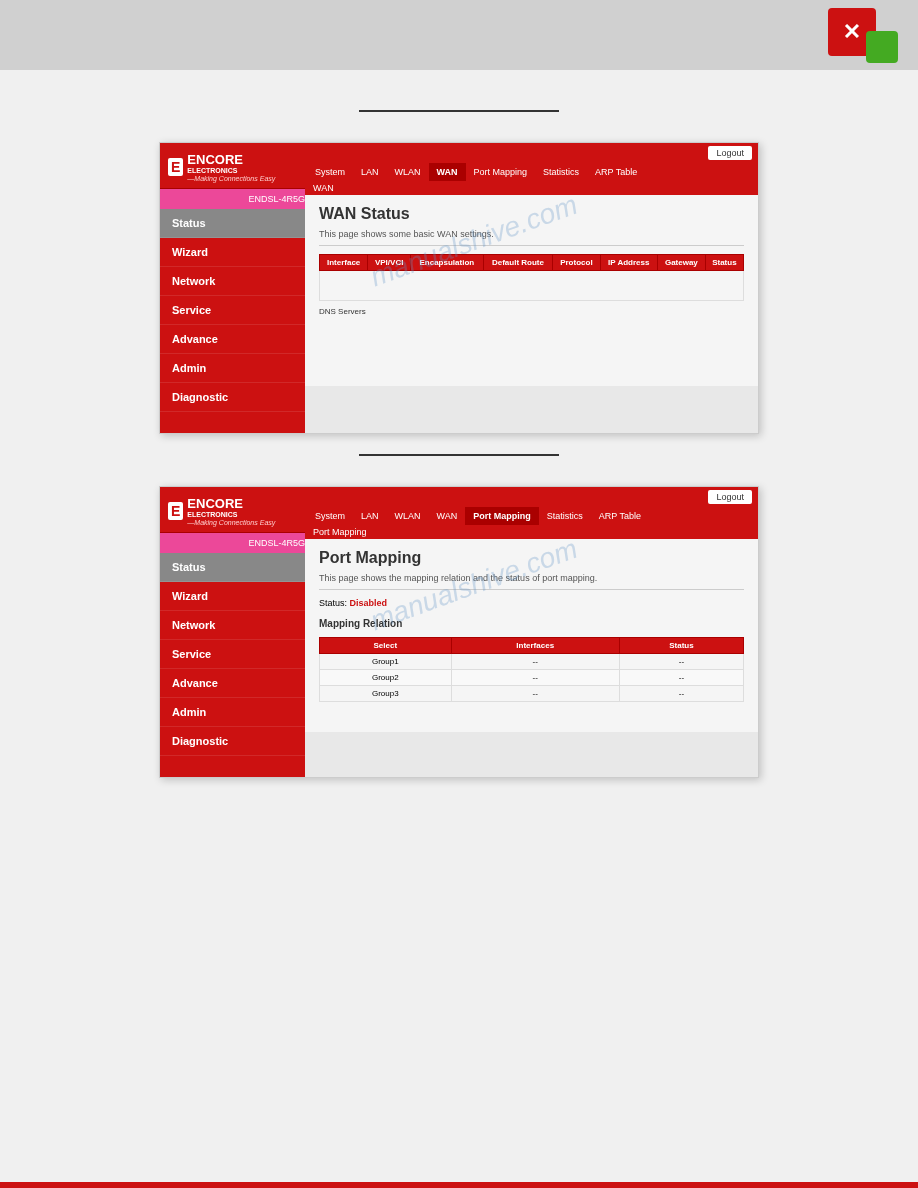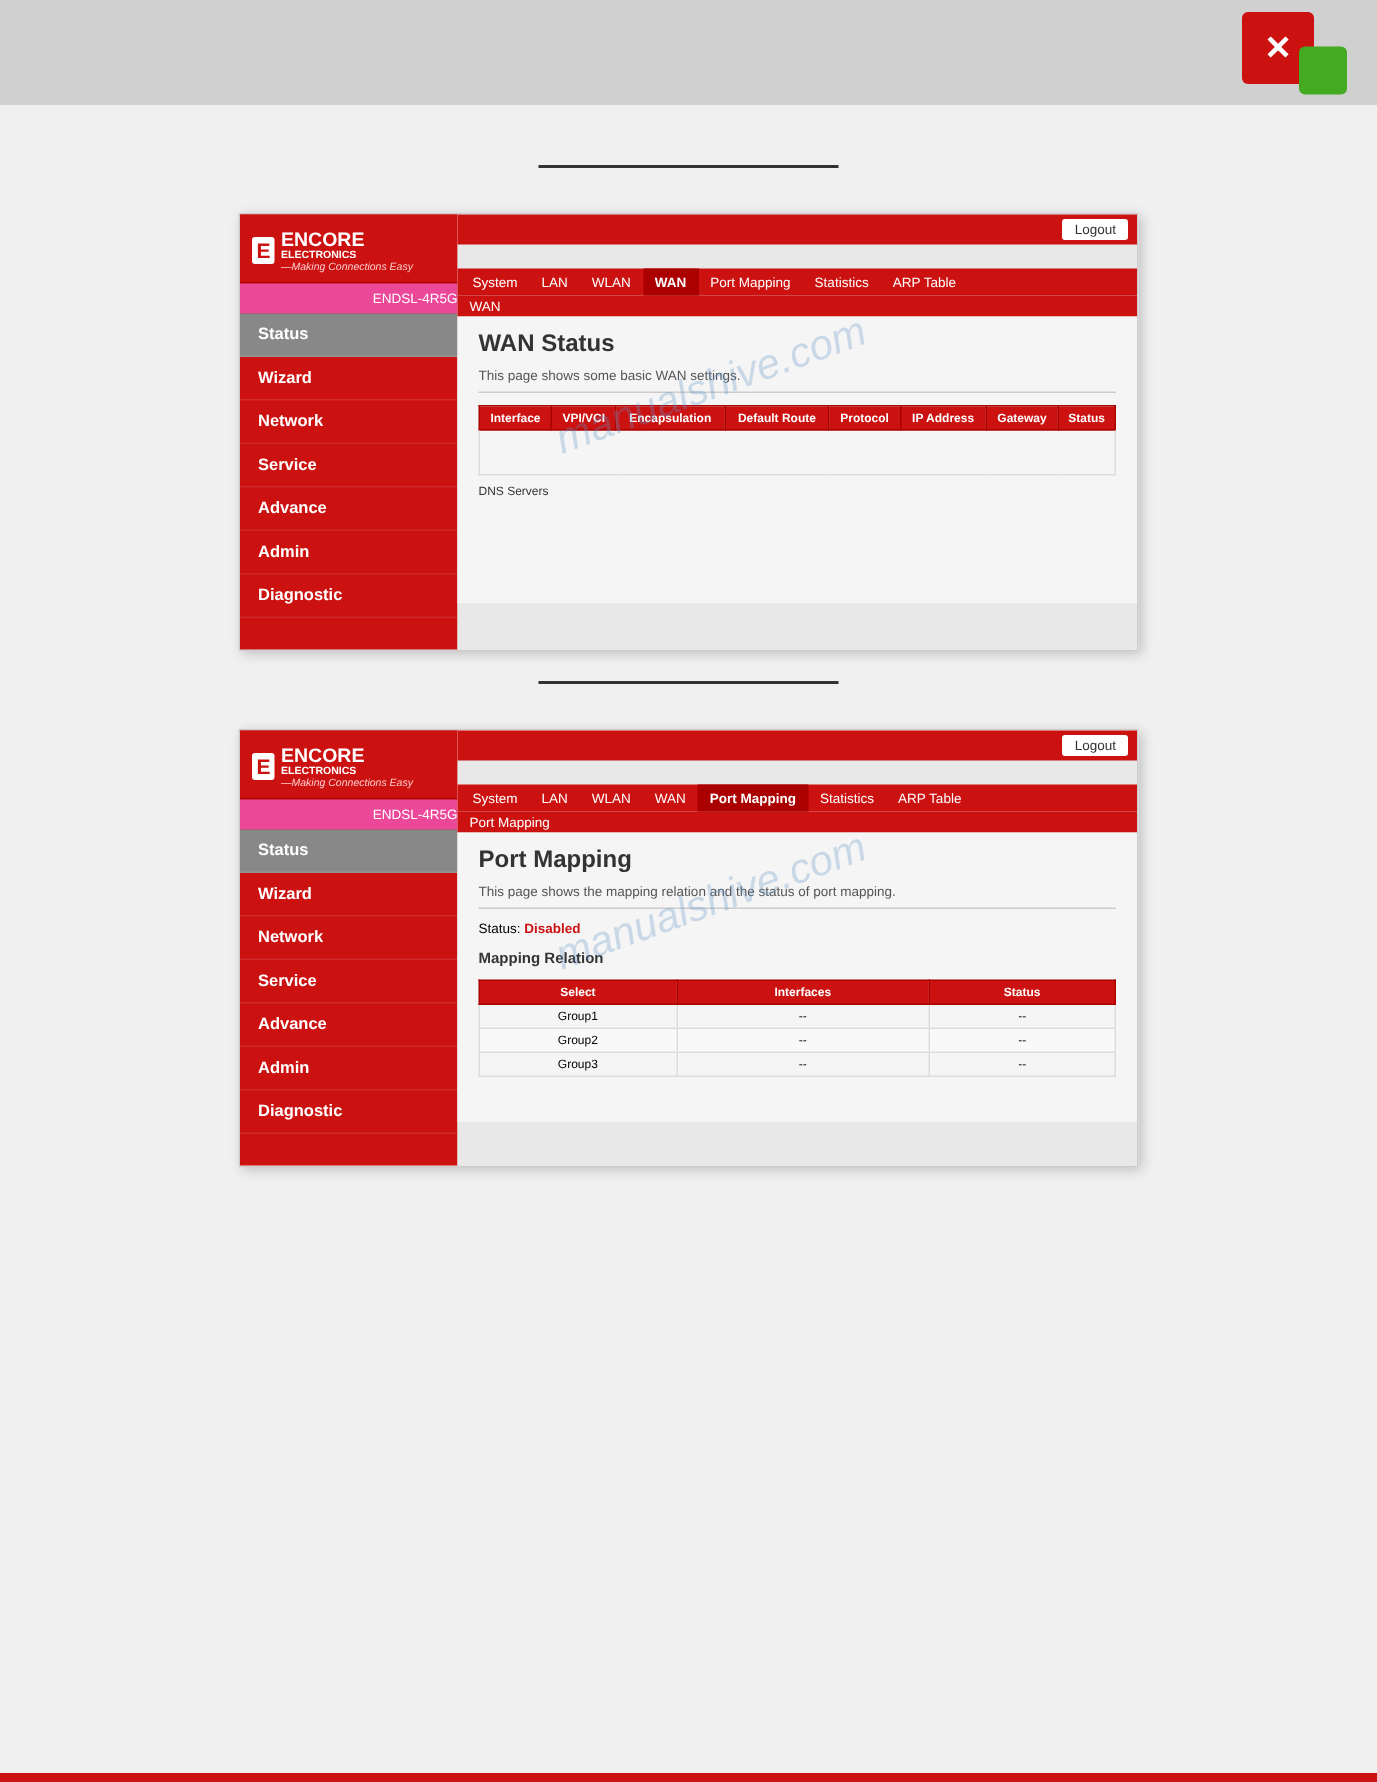--- a/index.html
+++ b/index.html
@@ -168,21 +168,20 @@
       padding: 2px 8px;
       font-size: 9px;
       cursor: pointer;
       border-radius: 2px;
     }
 
     .nav-tabs {
       background: #cc1111;
       display: flex;
       padding: 0 2px 0 2px;
-      margin-top: 16px;
     }
 
     .nav-tab {
       color: white;
       font-size: 9px;
       padding: 4px 8px;
       cursor: pointer;
       white-space: nowrap;
     }
 

